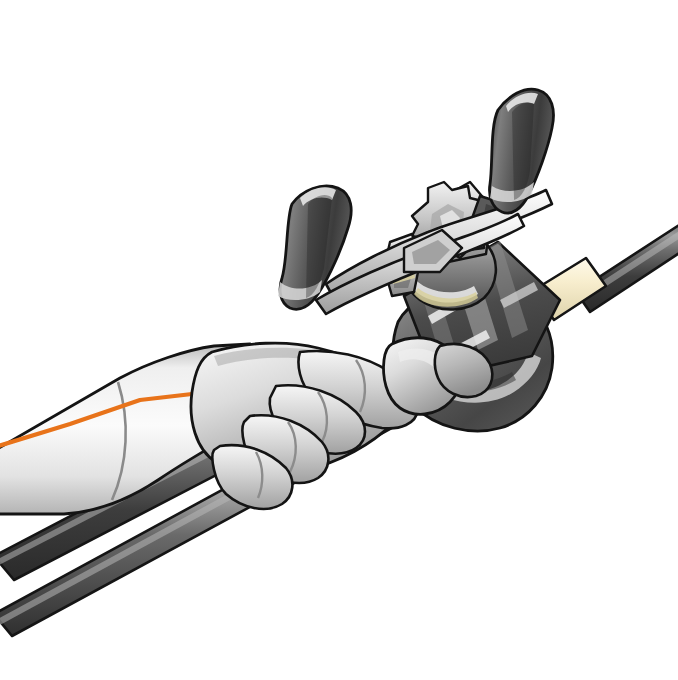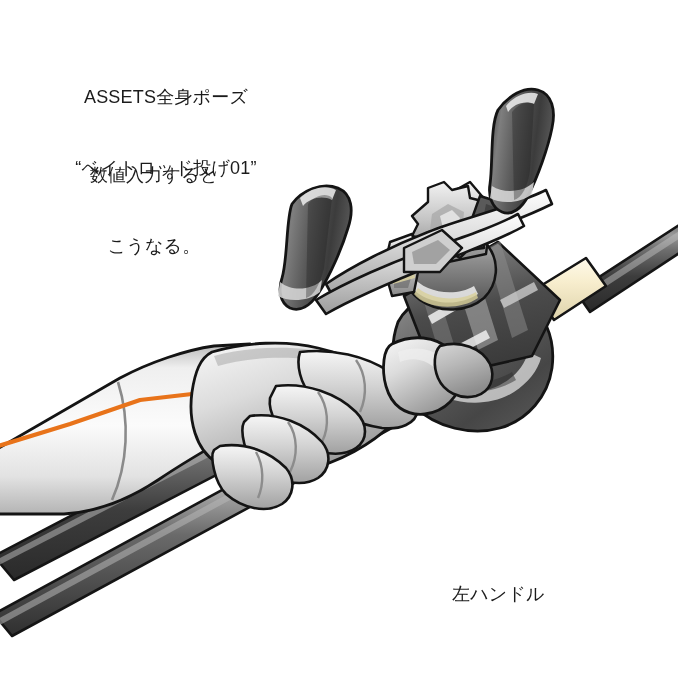--- a/index.html
+++ b/index.html
@@ -375,28 +375,19 @@
                C 430 360, 414 356, 400 362 Z" fill="#f0f0f0" opacity="0.7"></path>
 
       <path d="M 440 346 C 460 340, 482 348, 490 364
                C 496 378, 490 392, 476 396
                C 460 400, 444 392, 438 378
                C 433 366, 434 352, 440 346 Z" fill="url(#gHandBack)" stroke="#141414" stroke-width="2.6" stroke-linejoin="round"></path>
     </g>
 
   </svg>
 
-  <div class="caption" id="caption-title">
-    <span class="cap-line">ASSETS全身ポーズ</span>
-    <span class="cap-line">“ベイトロッド投げ01”</span>
-  </div>
-
-  <div class="caption" id="caption-note">
-    <span class="cap-line">数値入力すると</span>
-    <span class="cap-line">こうなる。</span>
-  </div>
+
 
   <div class="caption" id="caption-handle">
-    <span class="cap-line">左ハンドル</span>
     
   </div>
 
 </div>
 
 </body></html>

